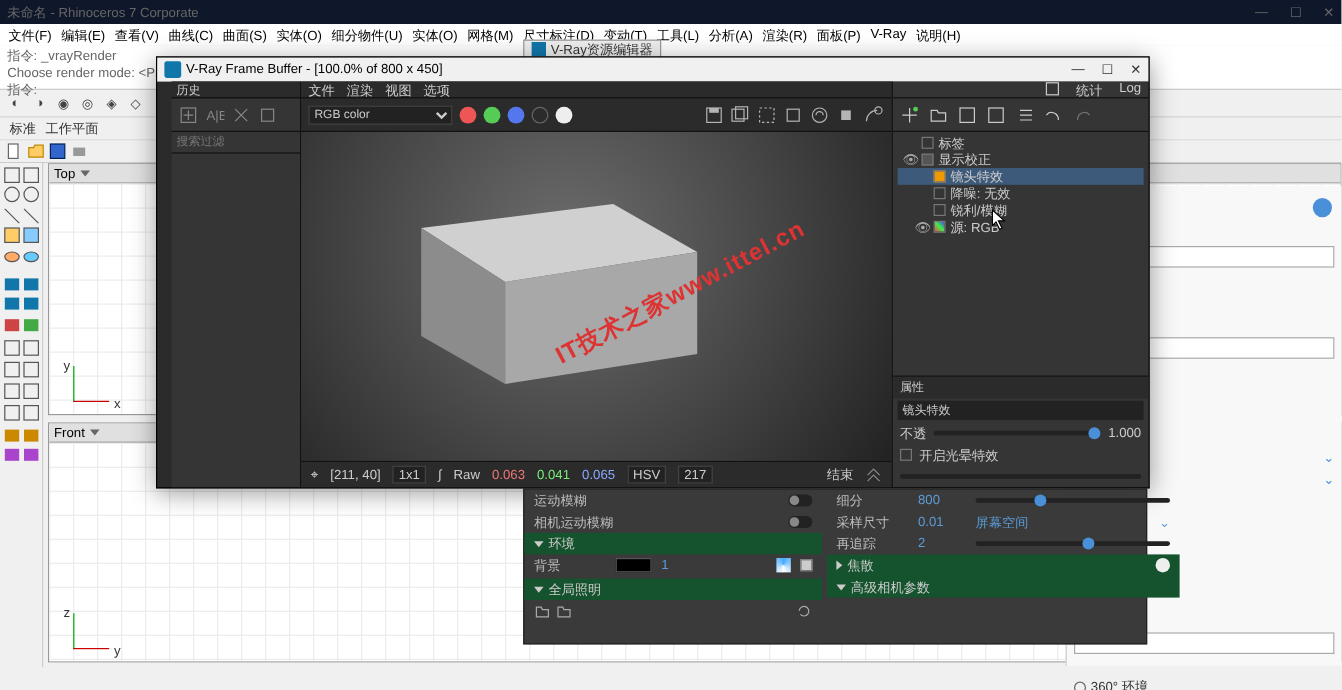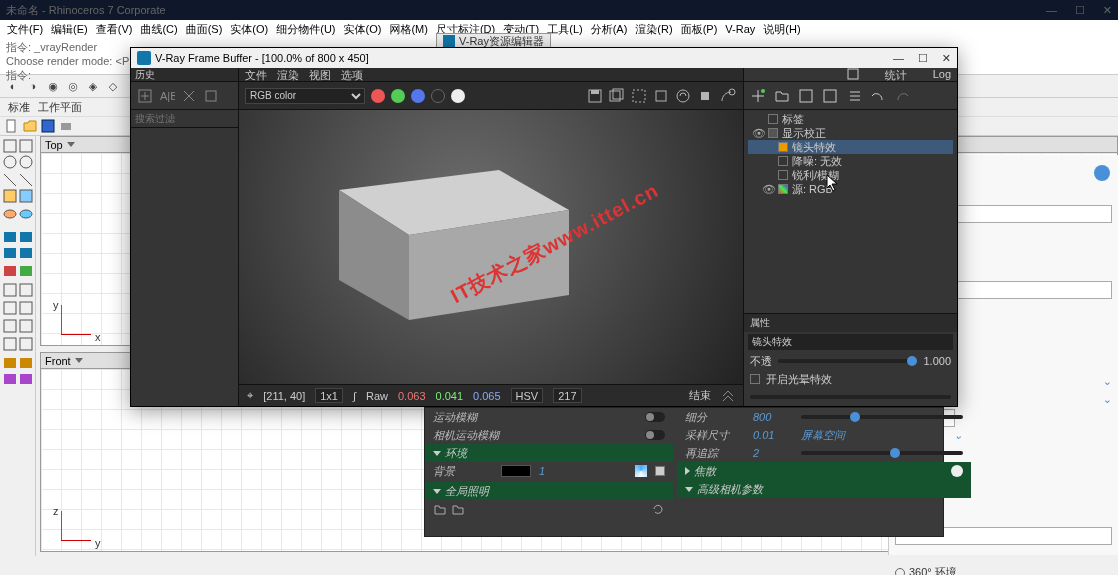--- a/index.html
+++ b/index.html
@@ -33,21 +33,21 @@
 .vp-rect { position: absolute; border: 1px solid #000; }
 
 .viewport2 { position: absolute; left: 40px; top: 216px; right: 0; height: 200px; background: #fff; border: 1px solid #999; }
 
 
 .vfb { position: absolute; left: 130px; top: 47px; width: 828px; height: 360px; background: #2b2b2b; border: 1px solid #000; box-shadow: 0 4px 20px rgba(0,0,0,.4); color: #ccc; }
 .vfb-title { height: 20px; background: #f0f0f0; display: flex; align-items: center; padding: 0 6px; color: #000; }
 .vfb-title .ico { width: 14px; height: 14px; background: #17a; margin-right: 4px; border-radius: 2px; }
 .vfb-title .t { flex: 1; }
 .vfb-title .winbtns { display: flex; gap: 14px; font-size: 13px; color: #333; }
-.vfb-body { display: flex; height: calc(100% - 20px); }
+.vfb-body { display: flex; height: calc(100% - 20px); margin-left: 12px; }
 .vfb-left { width: 108px; background: #353535; border-right: 1px solid #111; }
 .vfb-left-h { height: 14px; background: #2b2b2b; padding: 0 4px; font-size: 10px; border-bottom: 1px solid #111; }
 .vfb-left-tb { height: 28px; display: flex; align-items: center; gap: 6px; padding: 0 6px; border-bottom: 1px solid #111; }
 .vfb-left-tb .ico { width: 16px; height: 16px; opacity: .7; }
 .vfb-search { height: 18px; display: flex; align-items: center; padding: 0 4px; border-bottom: 1px solid #111; }
 .vfb-search input { flex: 1; background: transparent; border: none; color: #888; font-size: 10px; outline: none; }
 .vfb-mid { flex: 1; display: flex; flex-direction: column; background: #2b2b2b; }
 .vfb-menu { height: 14px; background: #2b2b2b; display: flex; gap: 10px; padding: 0 6px; font-size: 10px; border-bottom: 1px solid #111; }
 .vfb-tb { height: 28px; display: flex; align-items: center; gap: 6px; padding: 0 6px; border-bottom: 1px solid #111; }
 .select-rgb { background: #222; border: 1px solid #444; color: #ccc; font-size: 10px; height: 16px; width: 120px; }
@@ -56,41 +56,41 @@
 .vfb-tb .spacer { flex: 1; }
 .vfb-tb svg { opacity: .85; }
 .render-view { flex: 1; position: relative; background: radial-gradient(circle at 45% 35%, #6d6d6d 0%, #444 55%, #222 100%); overflow: hidden; }
 .cube { position: absolute; left: 60px; top: 30px; width: 300px; height: 200px; }
 .watermark { position: absolute; transform: rotate(-28deg); color: #d33; font-size: 20px; font-weight: 600; left: 200px; top: 120px; letter-spacing: 1px; }
 .vfb-status { height: 22px; background: #2b2b2b; border-top: 1px solid #111; display: flex; align-items: center; gap: 10px; padding: 0 8px; font-size: 10px; }
 .stat-in { background: #222; border: 1px solid #444; padding: 0 4px; height: 15px; display: inline-flex; align-items: center; }
 .vfb-status .red { color: #e77; } .vfb-status .grn { color: #7e7; } .vfb-status .blu { color: #8af; }
 
 .vfb-right { width: 214px; background: #353535; border-left: 1px solid #111; display: flex; flex-direction: column; }
-.vfb-right-tabs { height: 14px; display: flex; gap: 26px; padding: 0 6px; font-size: 10px; border-bottom: 1px solid #111; justify-content: flex-end; }
+.vfb-right-tabs { height: 14px; display: flex; gap: 14px; padding: 0 6px; font-size: 10px; border-bottom: 1px solid #111; justify-content: flex-end; }
 .vfb-right-tb { height: 28px; display: flex; align-items: center; gap: 8px; padding: 0 6px; border-bottom: 1px solid #111; }
 .layer-list { flex: 1; padding: 2px 4px; font-size: 10px; }
 .layer-row { display: flex; align-items: center; gap: 4px; height: 14px; padding-left: 14px; }
 .layer-row.sel { background: #3e5a7a; }
 .layer-row .eye { width: 12px; color: #aaa; }
 .layer-row .sq { width: 10px; height: 10px; border: 1px solid #777; }
 .props { border-top: 1px solid #111; }
 .props-h { background: #2b2b2b; height: 18px; padding: 0 6px; display: flex; align-items: center; font-size: 10px; }
 .props-sel { background: #222; margin: 2px 4px; height: 16px; padding: 0 4px; font-size: 10px; display: flex; align-items: center; }
 .props-row { display: flex; align-items: center; height: 18px; padding: 0 6px; font-size: 10px; gap: 6px; }
 .slider-track { flex: 1; height: 4px; background: #222; position: relative; border-radius: 2px; }
 .slider-thumb { position: absolute; width: 10px; height: 10px; background: #4a90d9; border-radius: 50%; top: -3px; }
 .cb { width: 10px; height: 10px; border: 1px solid #777; }
 
 
 .asset-tab { position: absolute; left: 436px; top: 33px; height: 16px; background: #eee; border: 1px solid #999; padding: 0 6px; display: flex; align-items: center; font-size: 11px; color: #333; }
 .asset-tab .ico { width: 12px; height: 12px; background: #17a; margin-right: 4px; }
 
 
-.vset { position: absolute; left: 424px; top: 407px; width: 520px; height: 130px; background: #3a3a3a; color: #ccc; font-size: 10px; border: 1px solid #222; font-style: italic; }
+.vset { position: absolute; left: 436px; top: 407px; width: 520px; height: 130px; background: #3a3a3a; color: #ccc; font-size: 10px; border: 1px solid #222; }
 .vset .vcol { position: absolute; }
 .vset .row { display: flex; align-items: center; height: 18px; gap: 8px; padding: 0 8px; }
 .vset .row .lab { width: 60px; color: #bbb; }
 .vset .row .val { color: #5b9bd5; width: 40px; }
 .vset .link { color: #5b9bd5; }
 .vset .section { background: #14532d; height: 18px; display: flex; align-items: center; padding: 0 8px; }
 .vset .chev { width: 0; height: 0; border-top: 4px solid transparent; border-bottom: 4px solid transparent; border-left: 5px solid #ccc; margin-right: 4px; }
 .vset .chev.down { border: none; border-left: 4px solid transparent; border-right: 4px solid transparent; border-top: 5px solid #ccc; }
 .toggle { width: 20px; height: 10px; background: #222; border-radius: 5px; position: relative; }
 .toggle .knob { width: 8px; height: 8px; background: #888; border-radius: 50%; position: absolute; top: 1px; left: 1px; }

